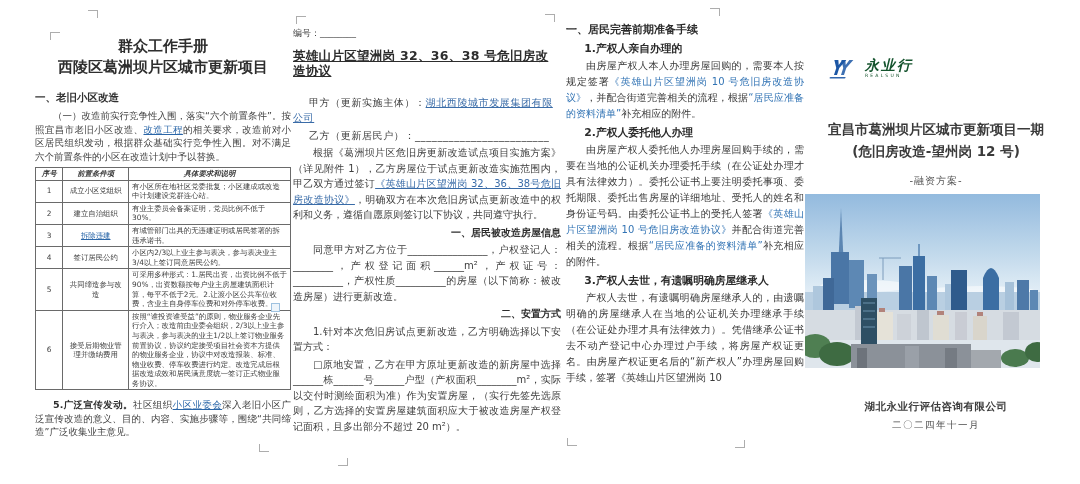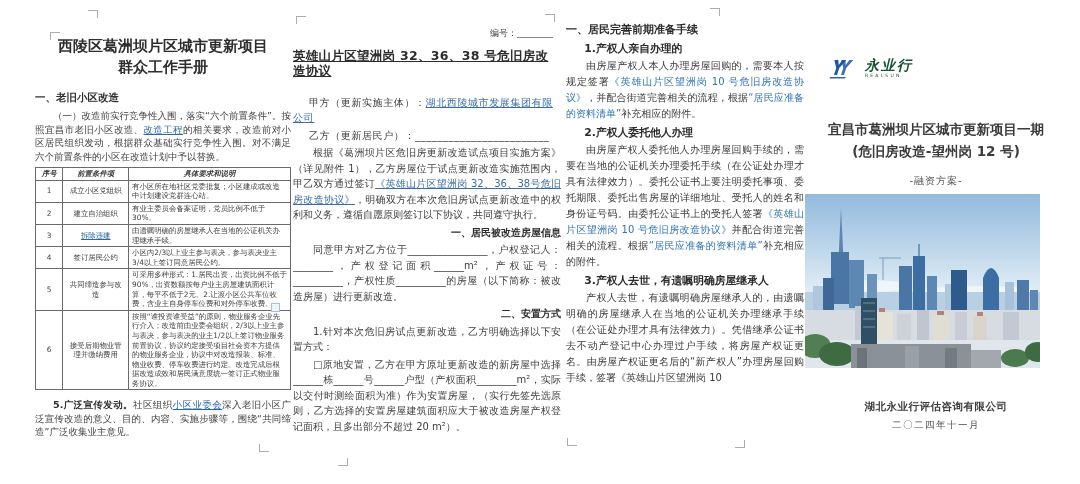--- a/index.html
+++ b/index.html
@@ -17,21 +17,21 @@
   #p1 table{margin-top:4px;width:100%;border-collapse:collapse;font-size:7.4px;line-height:9.6px;color:#3f3f3f;table-layout:fixed;}
   #p1 th,#p1 td{border:1px solid #6a6a6a;padding:1px 3px;vertical-align:middle;}
   #p1 th{font-weight:bold;text-align:center;font-style:italic;}
   #p1 .cnum{width:8%;text-align:center;}
   #p1 .citem{width:23%;text-align:center;}
   #p1 .foot{margin-top:8px;font-size:9.5px;line-height:13.5px;text-align:justify;text-indent:1.9em;}
   .b{font-weight:bold;color:#2e2e2e;}
   .lk{color:#2a66a8;text-decoration:underline;}
   
   #p2{left:293px;width:268px;color:#3e3e3e;font-size:10px;line-height:15.5px;}
-  #p2 .no{margin-top:26px;text-align:right;font-size:9px;padding-right:8px;color:#444;}
+  #p2 .no{margin-top:26px;text-align:left;font-size:9px;padding-right:8px;color:#444;}
   #p2 .title{margin-top:6px;text-align:left;font-size:12.5px;font-weight:bold;color:#2d2d2d;text-decoration:underline;letter-spacing:0.3px;}
   #p2 .party{margin-top:16px;text-indent:1.6em;letter-spacing:0.6px;}
   #p2 .party.second{margin-top:2px;}
   #p2 p{margin:2px 0 0 0;text-indent:2em;text-align:justify;}
   #p2 .h{font-weight:bold;color:#2d2d2d;text-indent:2em;margin-top:2px;text-align:right;}
   .ul2{color:#3a6ca8;text-decoration:underline;}
   
   #p3{left:566px;width:238px;color:#3a3a3a;font-size:10px;line-height:16px;}
   #p3 .title{margin-top:40px;text-align:center;font-size:15.5px;font-weight:bold;line-height:24px;color:#2b2b2b;}
   #p3 .h1{margin-top:22px;font-size:11px;font-weight:bold;color:#2b2b2b;}
@@ -55,22 +55,22 @@
   .mk.tr{border-right:1px solid #adadad;border-top:1px solid #adadad;}
   .mk.bl2{border-left:1px solid #adadad;border-bottom:1px solid #adadad;}
   .mk.br{border-right:1px solid #adadad;border-bottom:1px solid #adadad;}
   .anchor{position:absolute;width:7px;height:7px;border:1px solid #9fc2e0;background:#eef5fb;}
 </style>
 </head>
 <body>
 
 <div class="page" id="p1">
   <div class="title">
+    <div>群众工作手册</div>
     <div>西陵区葛洲坝片区城市更新项目</div>
-    <div>群众工作手册</div>
   </div>
   <div class="sec">一、老旧小区改造</div>
   <div class="intro"><span>（一）改造前实行竞争性入围，落实“六个前置条件”。按照宜昌市老旧小区改造、</span><span class="lk">改造工程</span><span>的相关要求，改造前对小区居民组织发动，根据群众基础实行竞争性入围。对不满足六个前置条件的小区在改造计划中予以替换。</span></div>
   <table>
     <tbody>
         <tr>
       <th class="cnum">序号</th>
       <th class="citem">前置条件项</th>
       <th>具体要求和说明</th>
     </tr>
@@ -80,21 +80,21 @@
       <td>有小区所在地社区党委批复；小区建成或改造中计划建设党群连心站。</td>
     </tr>
     <tr>
       <td class="cnum">2</td>
       <td class="citem">建立自治组织</td>
       <td>有业主委员会备案证明，党员比例不低于30%。</td>
     </tr>
     <tr>
       <td class="cnum">3</td>
       <td class="citem"><span class="lk">拆除违建</span></td>
-      <td>由遗嘱明确的房屋继承人在当地的公证机关办理继承手续。</td>
+      <td>有城管部门出具的无违建证明或居民签署的拆违承诺书。</td>
     </tr>
     <tr>
       <td class="cnum">4</td>
       <td class="citem">签订居民公约</td>
       <td>小区内2/3以上业主参与表决，参与表决业主3/4以上签订同意居民公约。</td>
     </tr>
     <tr>
       <td class="cnum">5</td>
       <td class="citem">共同缔造参与改造</td>
       <td>可采用多种形式：1.居民出资，出资比例不低于90%，出资数额按每户业主房屋建筑面积计算，每平不低于2元。2.让渡小区公共车位收费，含业主自身停车位费和对外停车收费。</td>

